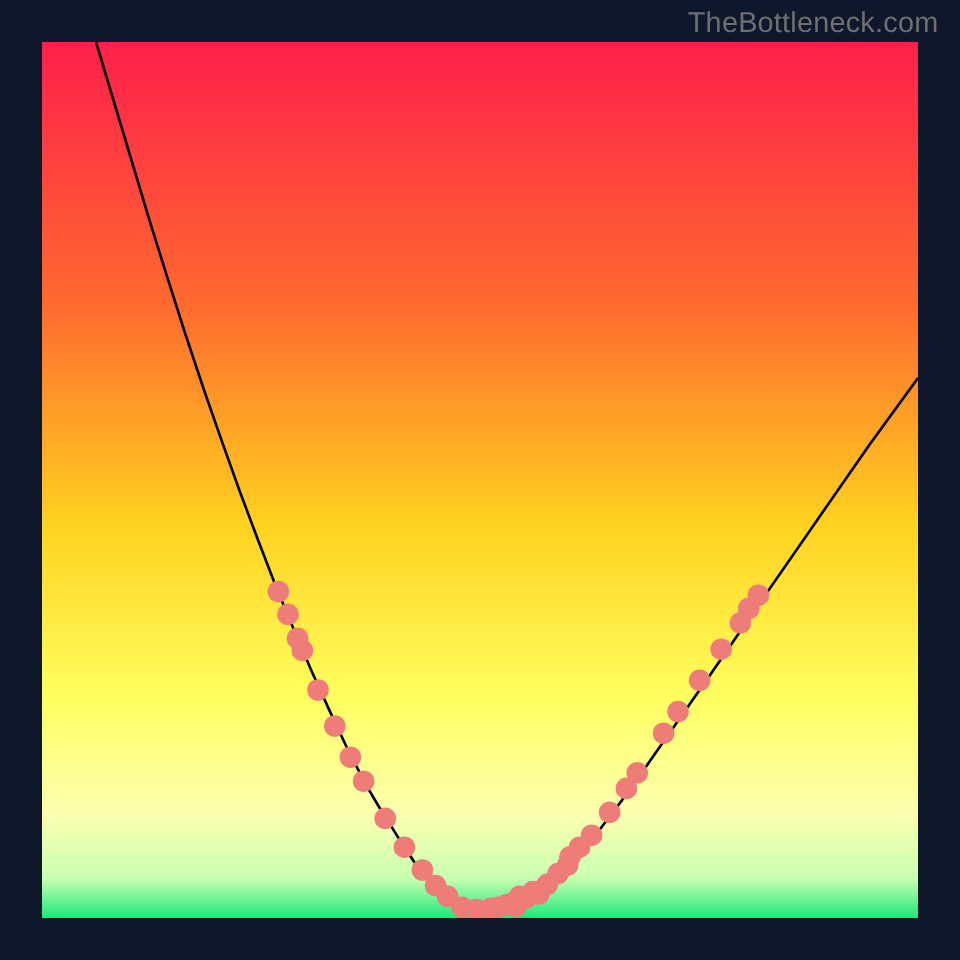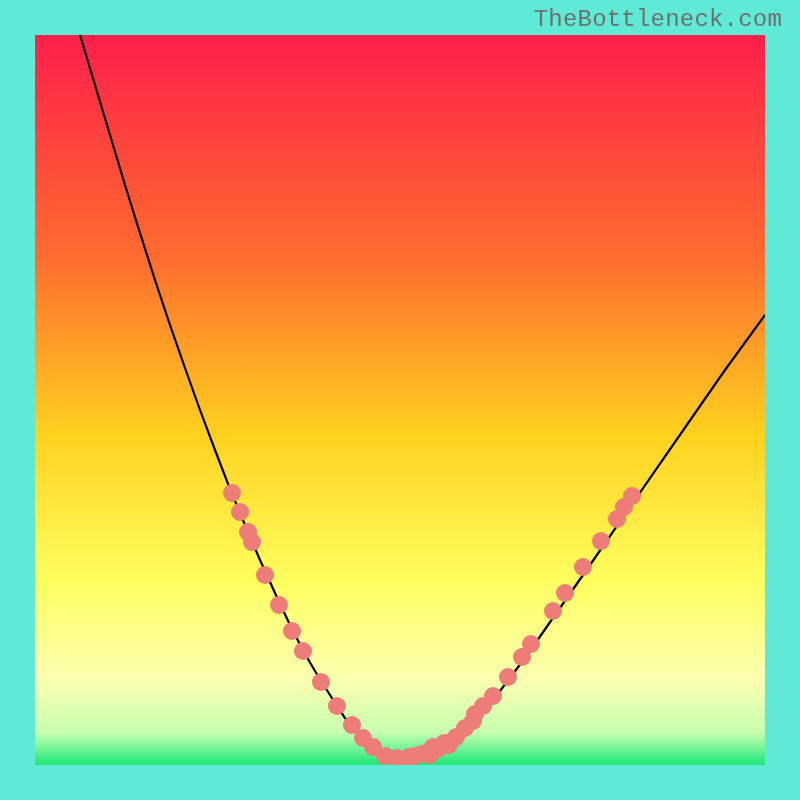--- a/index.html
+++ b/index.html
@@ -10,22 +10,21 @@
     overflow: hidden;
     background: #000;
     font-family: Arial, Helvetica, sans-serif;
   }
   .frame {
     position: absolute;
     left: 0;
     top: 0;
     width: 800px;
     height: 800px;
-    background: #5eead4;
-    font-family: Liberation Mono, monospace;
+    background: #0f172a;
   }
   .plot-area {
     position: absolute;
     left: 35px;
     top: 35px;
     width: 730px;
     height: 730px;
     overflow: hidden;
   }
   .watermark {

